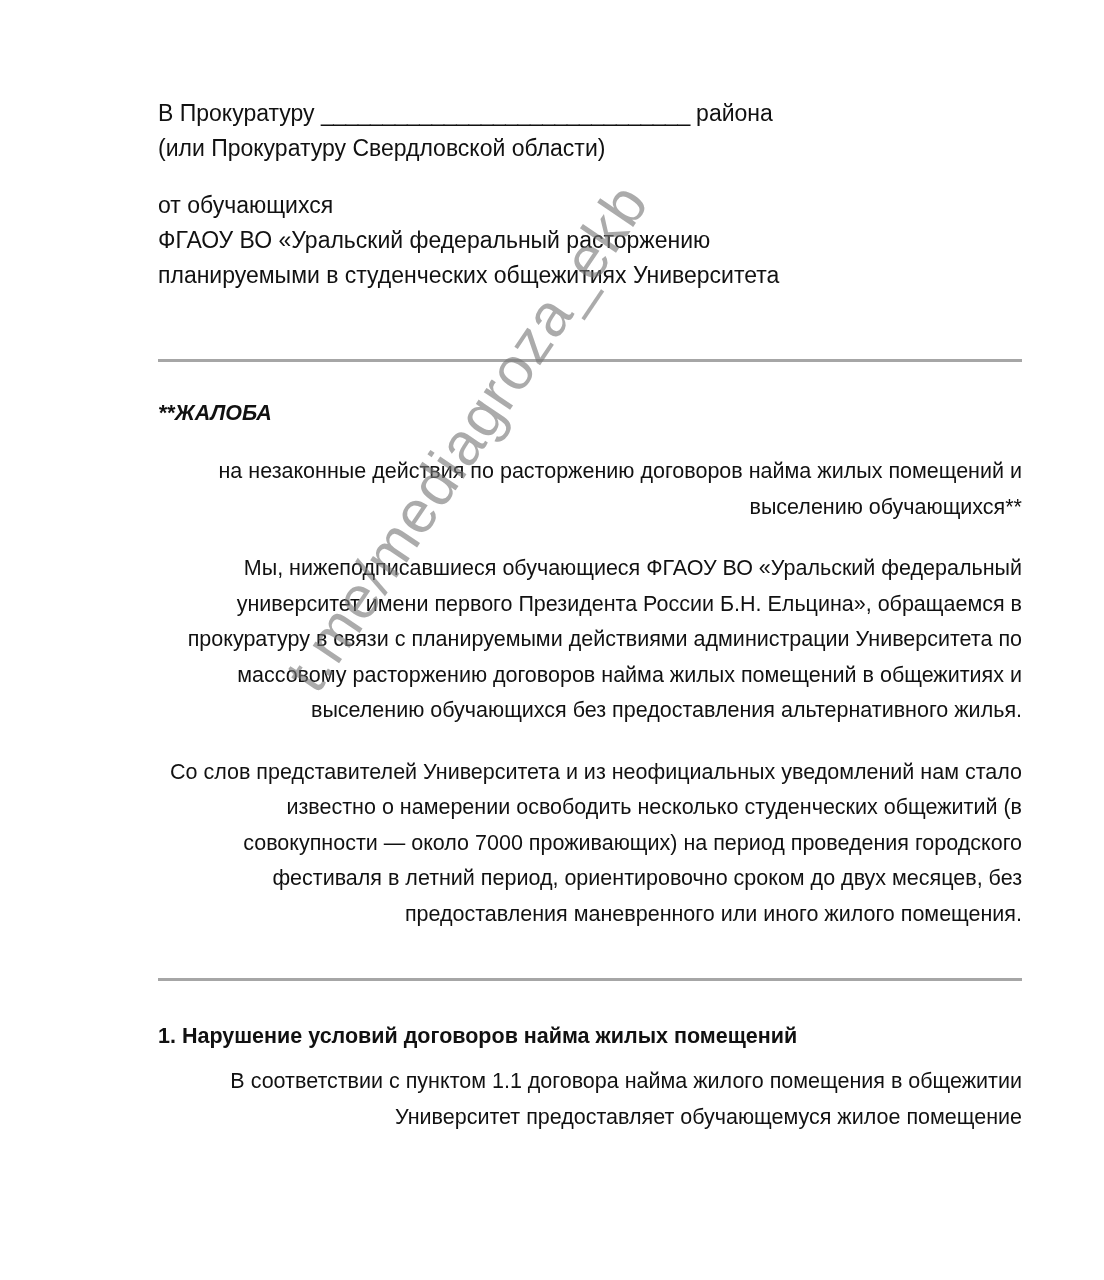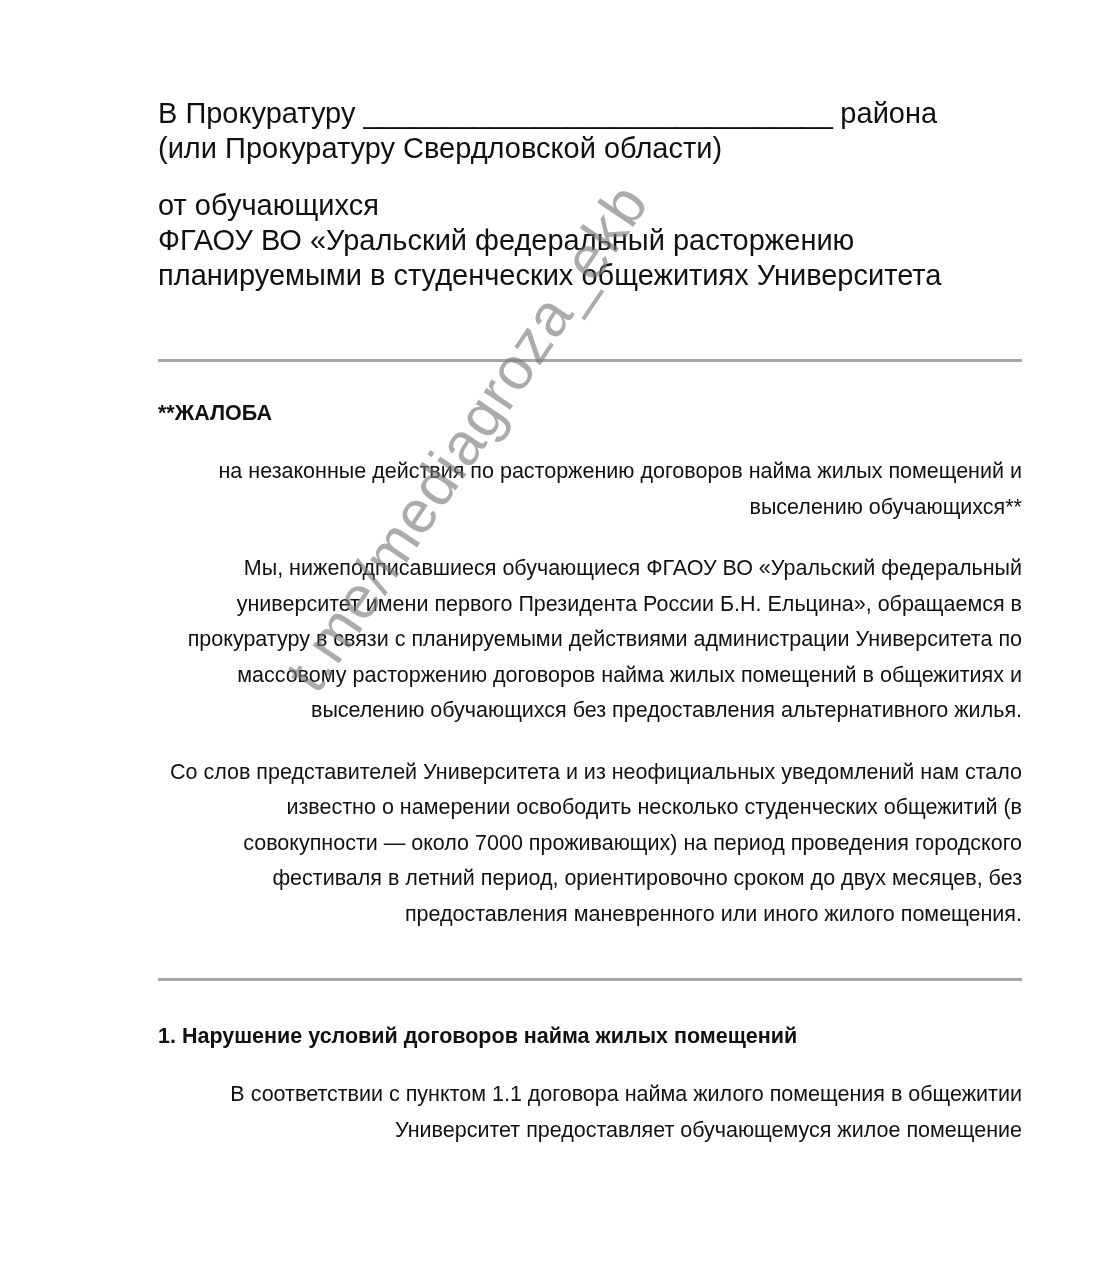--- a/index.html
+++ b/index.html
@@ -51,21 +51,21 @@
     z-index: 1;
   }
   #doc-body {
     position: absolute;
     left: 158px;
     top: 96px;
     width: 864px;
   }
 
   .addr-block {
-    font-size: 29px;
+    font-size: 23px;
     line-height: 35px;
     margin: 0 0 0 0;
     white-space: nowrap;
   }
   .addr-gap { height: 22px; }
 
   .blank-line {
     letter-spacing: -0.5px;
   }
 
@@ -77,26 +77,27 @@
     width: 864px;
   }
   .divider-wrap-1 { margin-top: 44px; margin-bottom: 36px; }
   .divider-wrap-2 { margin-top: 46px; margin-bottom: 40px; }
 
   h2.doc-title {
     font-size: 21.5px;
     font-weight: bold;
     line-height: 30px;
     margin: 0 0 26px 0;
+    font-style: italic;
   }
   h3.section-head {
     font-size: 21.5px;
     font-weight: bold;
     line-height: 30px;
-    margin: 0 0 26px 0;
+    margin: 0 0 13px 0;
   }
 
   p.para {
     font-size: 21.5px;
     line-height: 35.5px;
     margin: 0 0 26px 0;
     text-align: right;
   }
   p.para:last-child { margin-bottom: 0; }
 </style>

